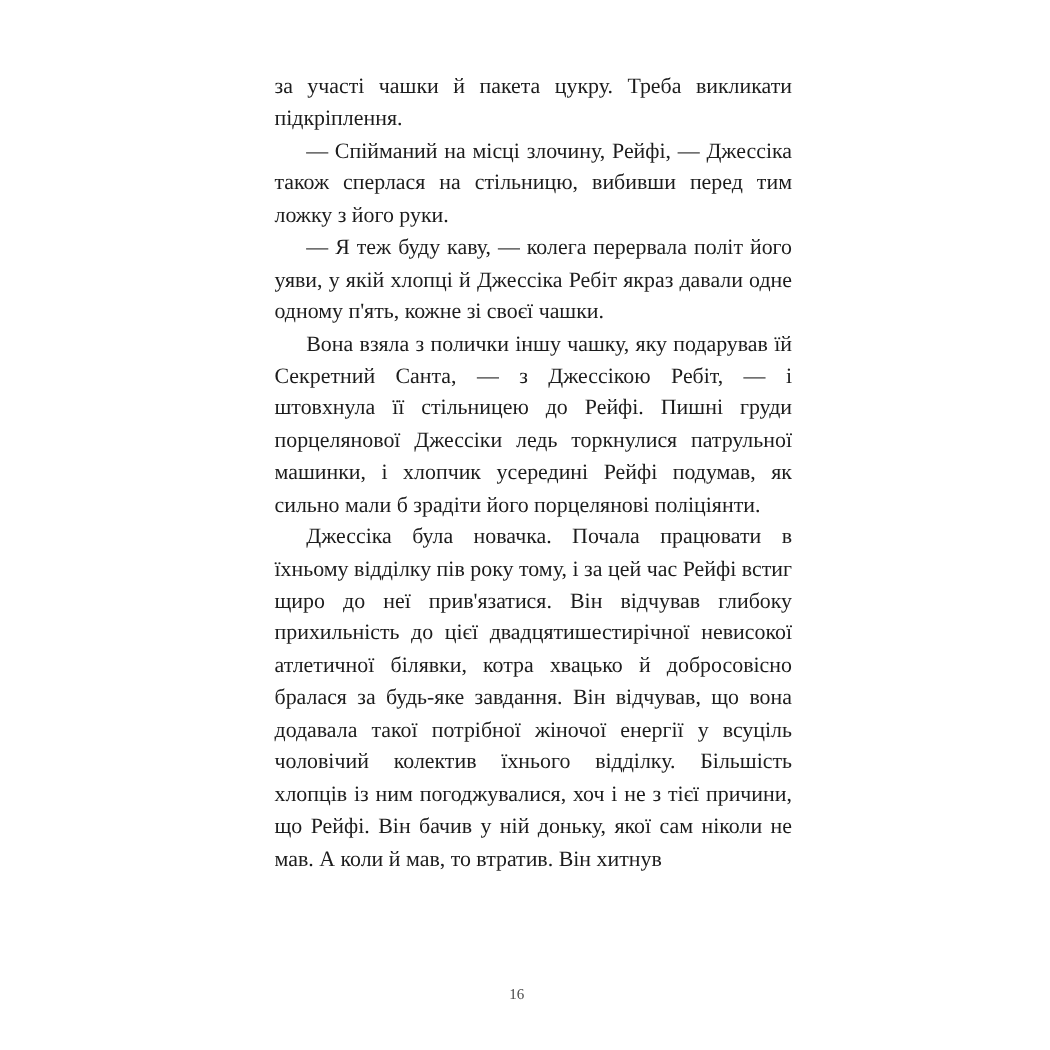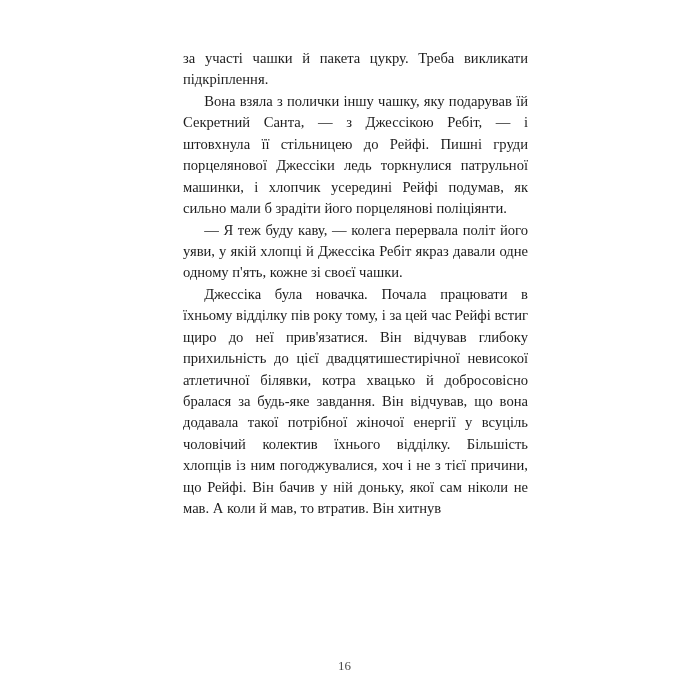--- a/index.html
+++ b/index.html
@@ -37,33 +37,34 @@
   }
   .para.indent {
     text-indent: 1.45em;
   }
   .page-number {
     position: absolute;
     left: 0;
     right: 0;
     top: 658px;
     text-align: center;
-    font-size: 13px;
+    font-size: 10px;
     color: #4a4a4a;
     font-family: "Liberation Serif", serif;
     margin-left: 45px;
   }
 </style>
 </head>
 <body>
 
 <div class="page">
 
   <div class="text-column">
     <p class="para">за участі чашки й пакета цукру. Треба викликати підкріплення.</p>
+    <p class="para indent">— Спійманий на місці злочину, Рейфі, — Джессіка також сперлася на стільницю, вибивши перед тим ложку з його руки.</p>
+    <p class="para indent">— Я теж буду каву, — колега перервала політ його уяви, у якій хлопці й Джессіка Ребіт якраз давали одне одному п'ять, кожне зі своєї чашки.</p>
     <p class="para indent">Вона взяла з полички іншу чашку, яку подарував їй Секретний Санта, — з Джессікою Ребіт, — і штовхнула її стільницею до Рейфі. Пишні груди порцелянової Джессіки ледь торкнулися патрульної машинки, і хлопчик усередині Рейфі подумав, як сильно мали б зрадіти його порцелянові поліціянти.</p>
-    <p class="para indent">— Я теж буду каву, — колега перервала політ його уяви, у якій хлопці й Джессіка Ребіт якраз давали одне одному п'ять, кожне зі своєї чашки.</p>
     <p class="para indent">Джессіка була новачка. Почала працювати в їхньому відділку пів року тому, і за цей час Рейфі встиг щиро до неї прив'язатися. Він відчував глибоку прихильність до цієї двадцятишестирічної невисокої атлетичної білявки, котра хвацько й добросовісно бралася за будь-яке завдання. Він відчував, що вона додавала такої потрібної жіночої енергії у всуціль чоловічий колектив їхнього відділку. Більшість хлопців із ним погоджувалися, хоч і не з тієї причини, що Рейфі. Він бачив у ній доньку, якої сам ніколи не мав. А коли й мав, то втратив. Він хитнув</p>
   </div>
 
   <div class="page-number">16</div>
 
 </div>
 
 </body></html>

